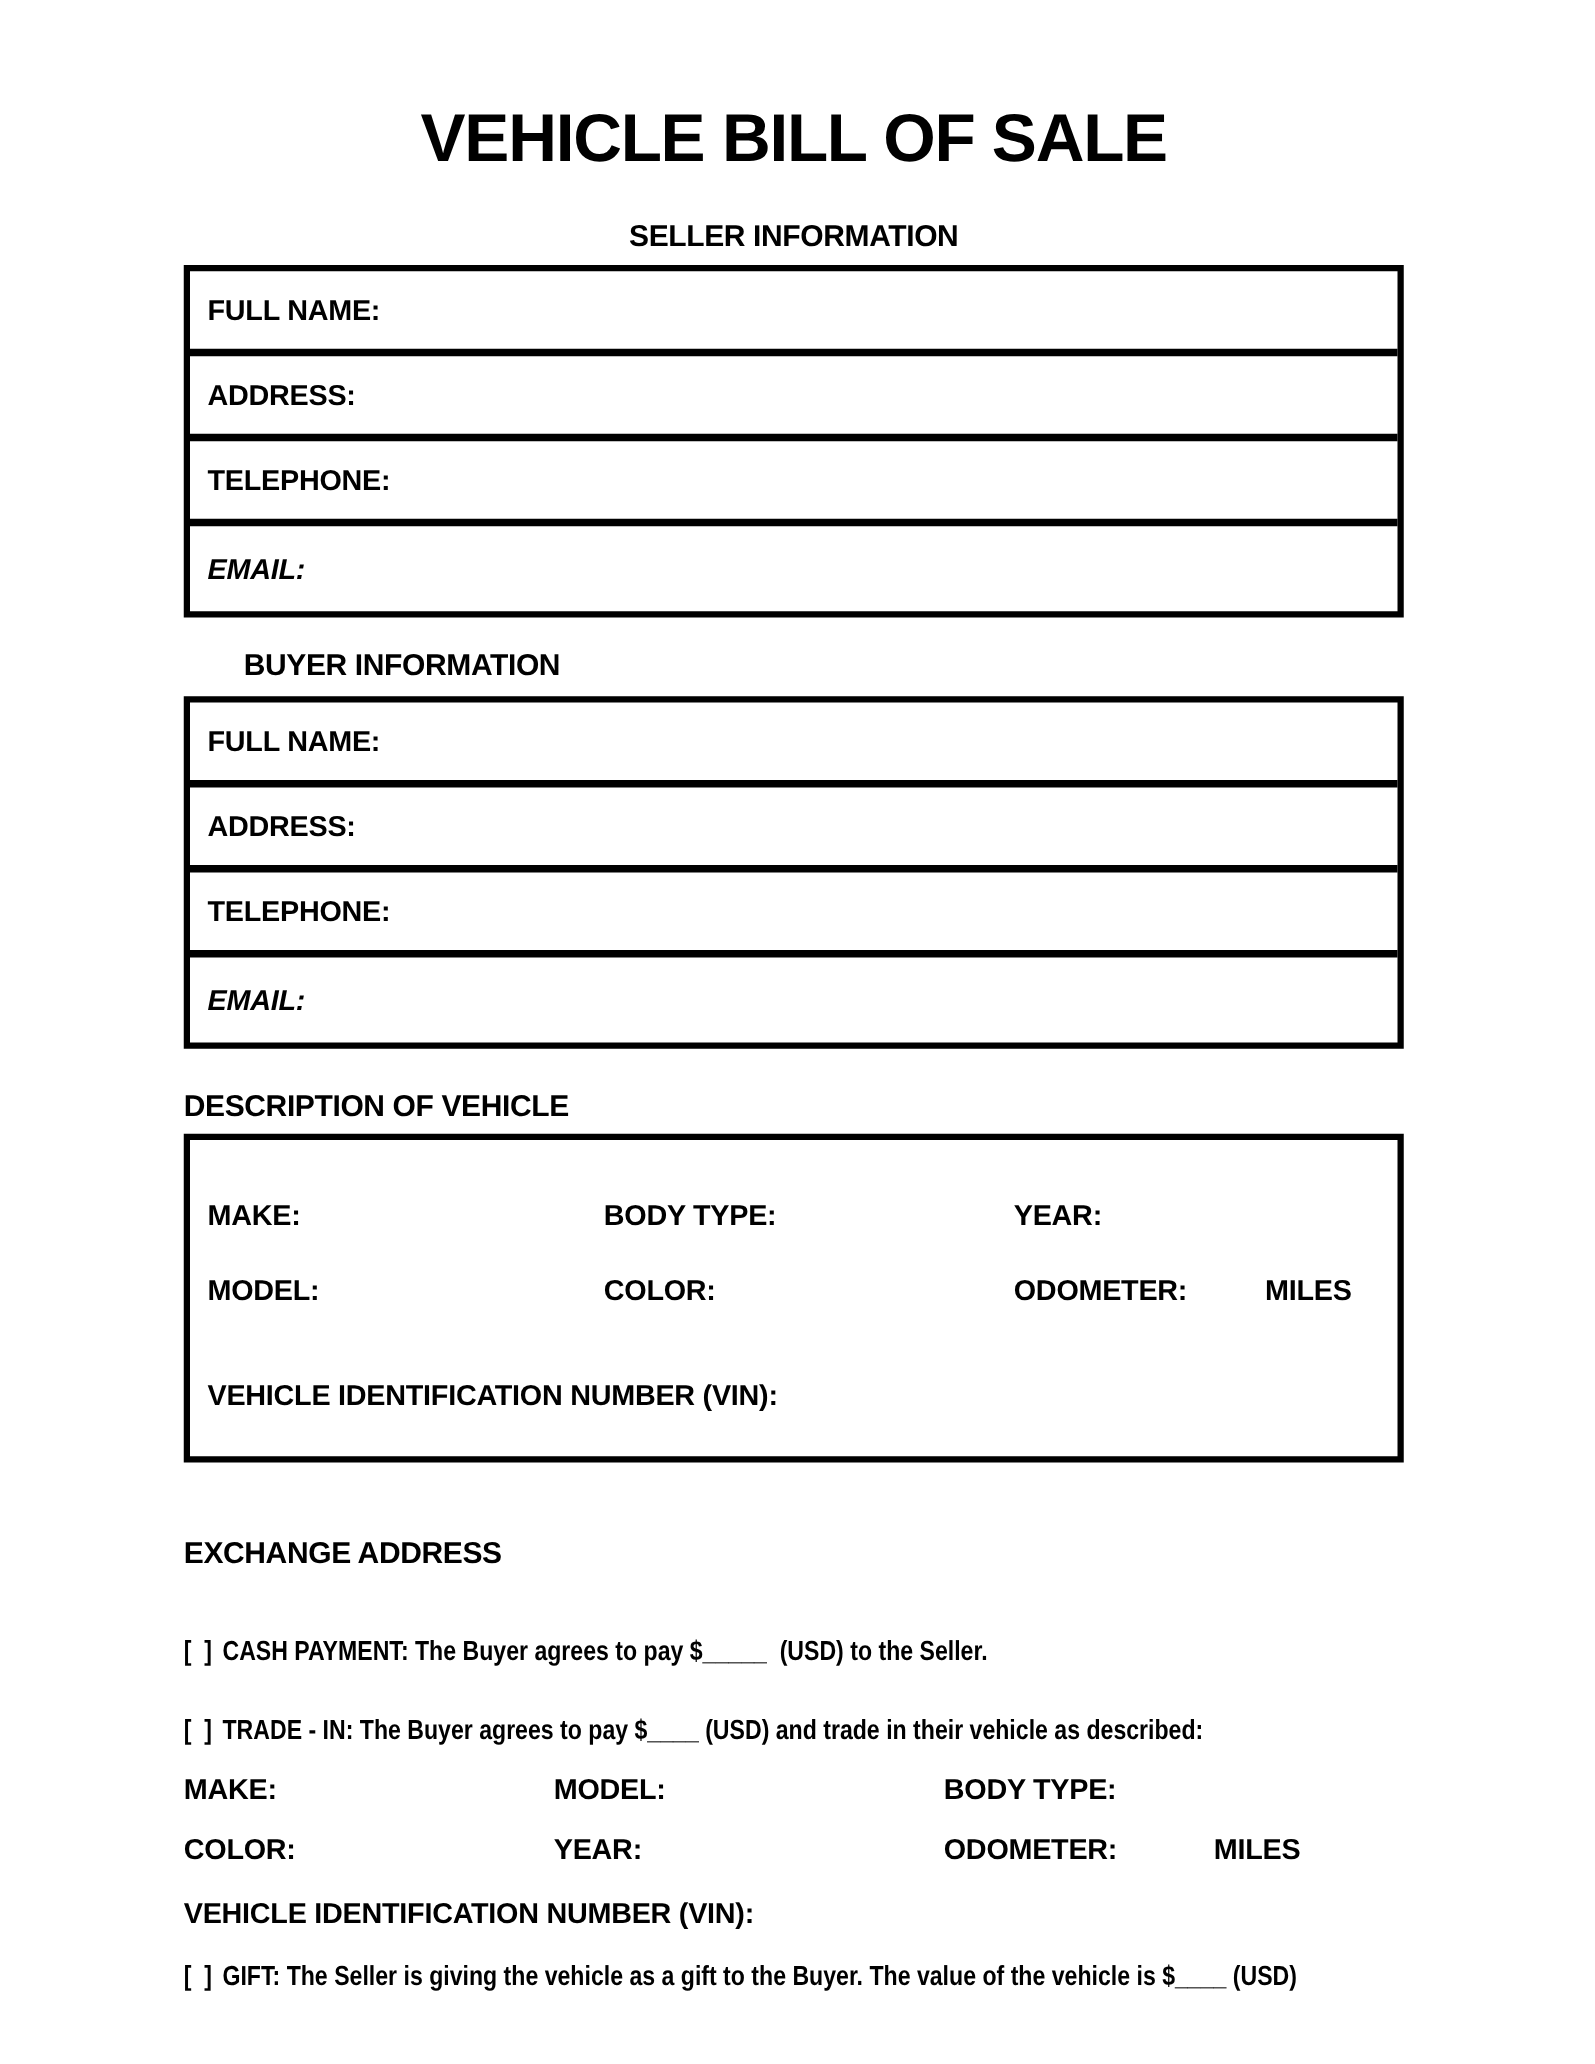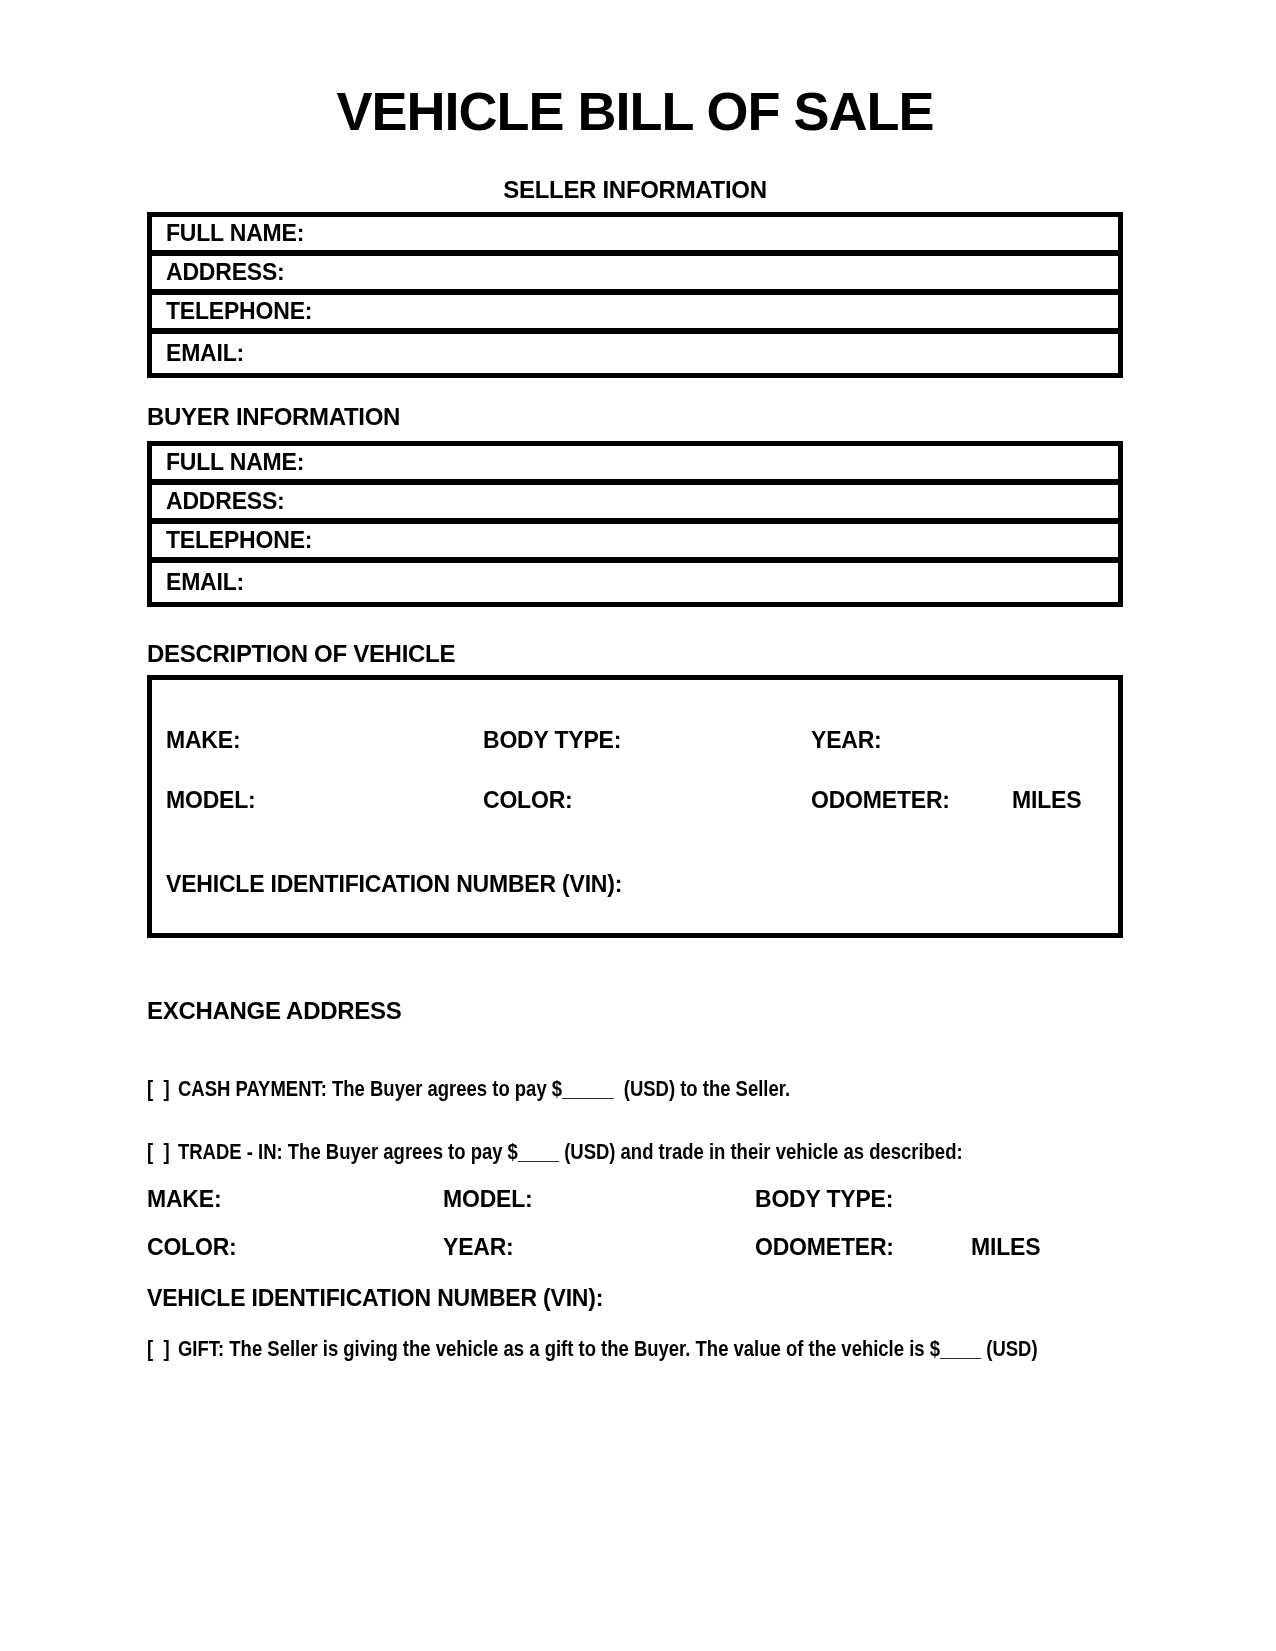--- a/index.html
+++ b/index.html
@@ -10,32 +10,32 @@
   }
   .content { width:976px; margin-left:147px; }
 
   .doc-title {
     margin-top:78px; font-size:54px; line-height:66px; text-align:center;
     letter-spacing:-1px; white-space:pre;
   }
 
   .section-heading { font-size:24px; line-height:24px; letter-spacing:-0.3px; }
   .heading-seller   { margin-top:34px;text-align:center; }
-  .heading-buyer    { margin-top:27px; }
+  .heading-buyer    { margin-top:27px;margin-left:48px; }
   .heading-vehicle  { margin-top:35px; }
   .heading-exchange { margin-top:61px; }
 
   .info-box { border:5px solid #000; background:#fff; }
   .box-seller { margin-top:10px; }
   .box-buyer  { margin-top:12px; }
   .info-row {
-    display:flex; align-items:center; height:39px; padding:0 14px;
+    display:flex; align-items:center; height:68px; padding:0 14px;
     border-bottom:6px solid #000;
   }
-  .info-row:last-child { border-bottom:0; }
+  .info-row:last-child { border-bottom:0;font-style:italic; }
   .row-label { font-size:23px; letter-spacing:-0.2px; }
   .fill { flex:1 1 auto; align-self:stretch; margin-left:10px; min-width:20px; }
 
   .desc-box { margin-top:9px; border:5px solid #000; padding:46px 14px 35px; background:#fff; }
   .desc-row { display:grid; grid-template-columns:317px 328px 201px 1fr; align-items:center; }
   .desc-row-2 { margin-top:32px; }
   .cell { display:flex; align-items:flex-end; line-height:28px; }
   .vin-row { display:flex; align-items:center; line-height:28px; margin-top:56px; }
 
   .exchange-option {

